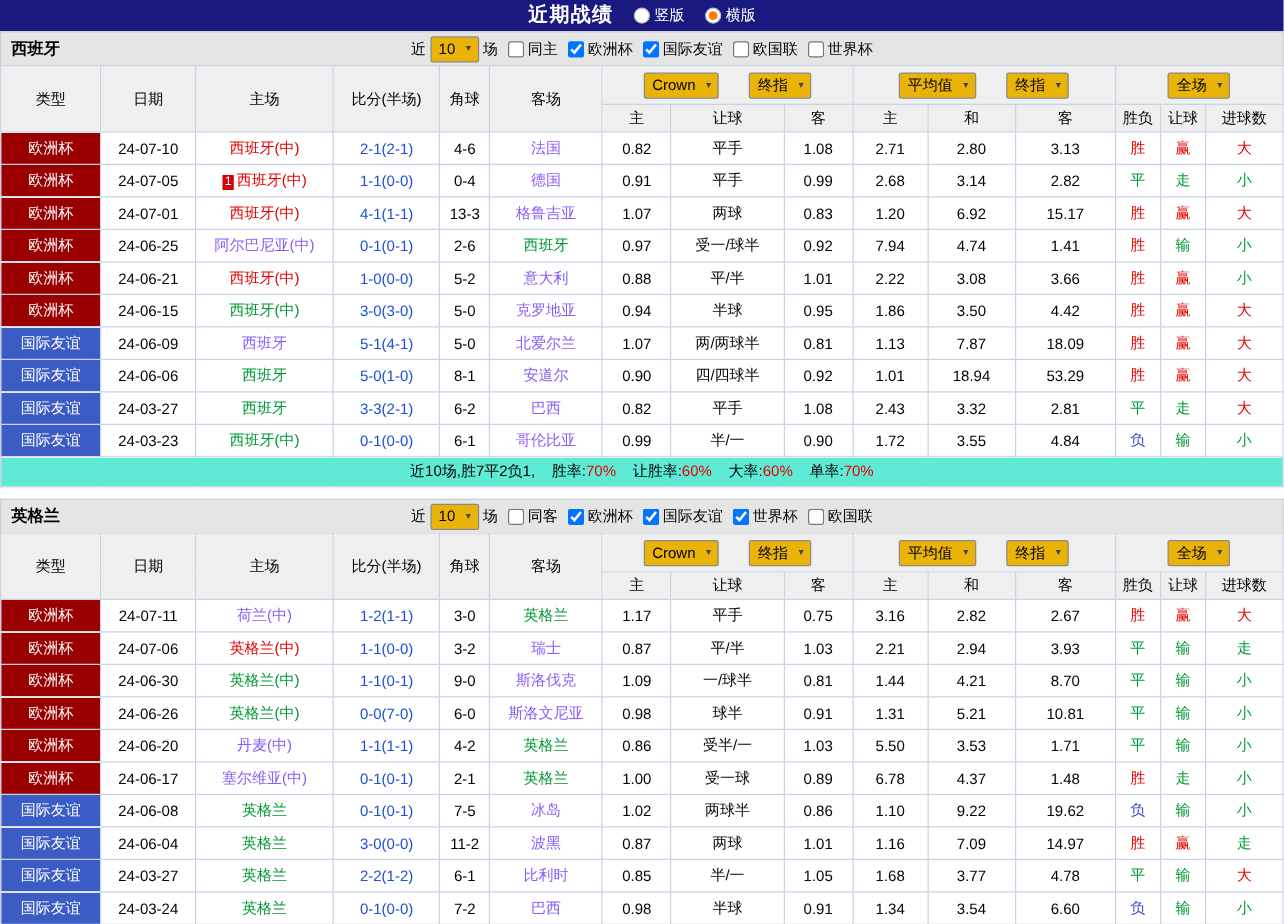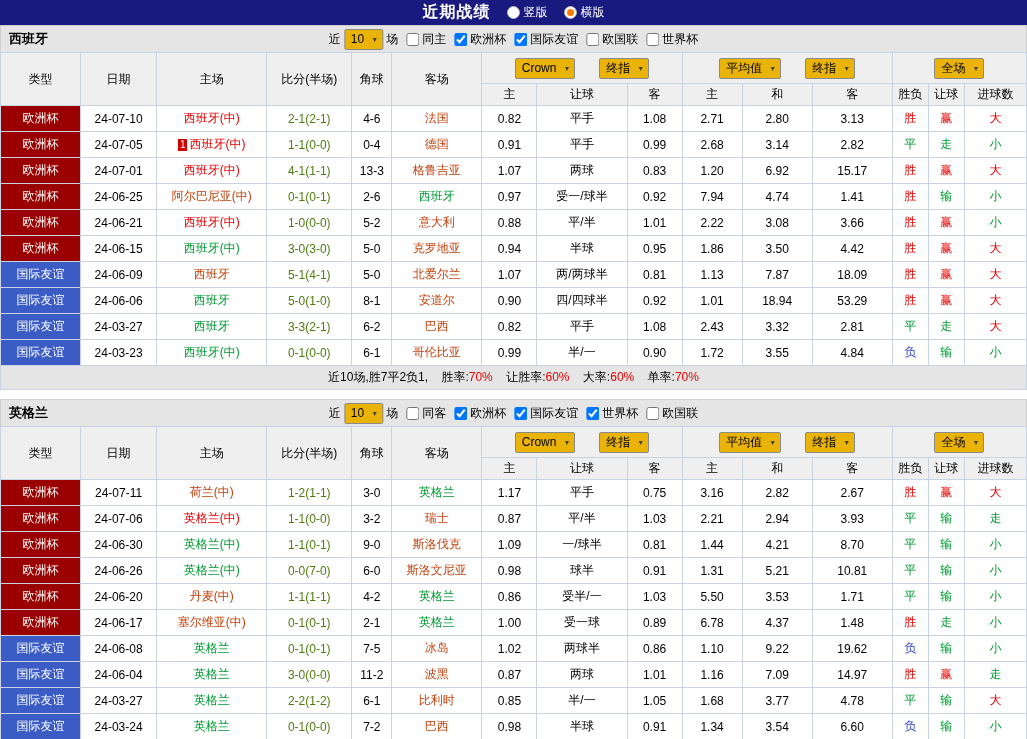--- a/index.html
+++ b/index.html
@@ -16,28 +16,28 @@
   .cb input{width:13px;height:13px;margin:0 1px 0 5px}
   .fsel{display:inline-flex;align-items:center;justify-content:space-between;border:1px solid #8a8a8a;border-radius:2px;background:#eab308;height:19px;padding:0 2px 0 6px;gap:5px;cursor:pointer}
   .fsel .arr{font-size:7px;color:#444;padding:0 2px}
   table{border-collapse:collapse;table-layout:fixed;width:1027px}
   th,td{border:1px solid #c9d3e3;text-align:center;padding:0 2px;overflow:hidden;white-space:nowrap}
   thead th{background:#efefef;font-weight:normal}
   thead tr.h1 th{height:30px}
   thead tr.h2 th{height:21px}
   tbody td{height:25px}
   td.type{color:#fff}
-  td.score{color:#4d7c0f;cursor:pointer}
+  td.score{color:#1d4ed8;cursor:pointer}
   td.team{cursor:pointer}
   .c-red{color:#e60000}
   .c-green{color:#009933}
   .c-blue{color:#3344cc}
-  .c-black{color:#c2410c}
+  .c-black{color:#8b5cf6}
   .badge{display:inline-block;background:#d00000;color:#fff;font-size:10px;line-height:12px;padding:0 2px;margin-right:2px}
-  td.summary{height:23px;background:#e5e5e5}
+  td.summary{height:23px;background:#5eead4}
   .stat{margin-left:10px}
   .gap{height:9px}
   .selgroup{display:flex;align-items:center;justify-content:center;gap:24px}
 </style>
 </head>
 <body>
 
 <div class="topbar">
   <span class="title">近期战绩</span>
   <label class="rad">

